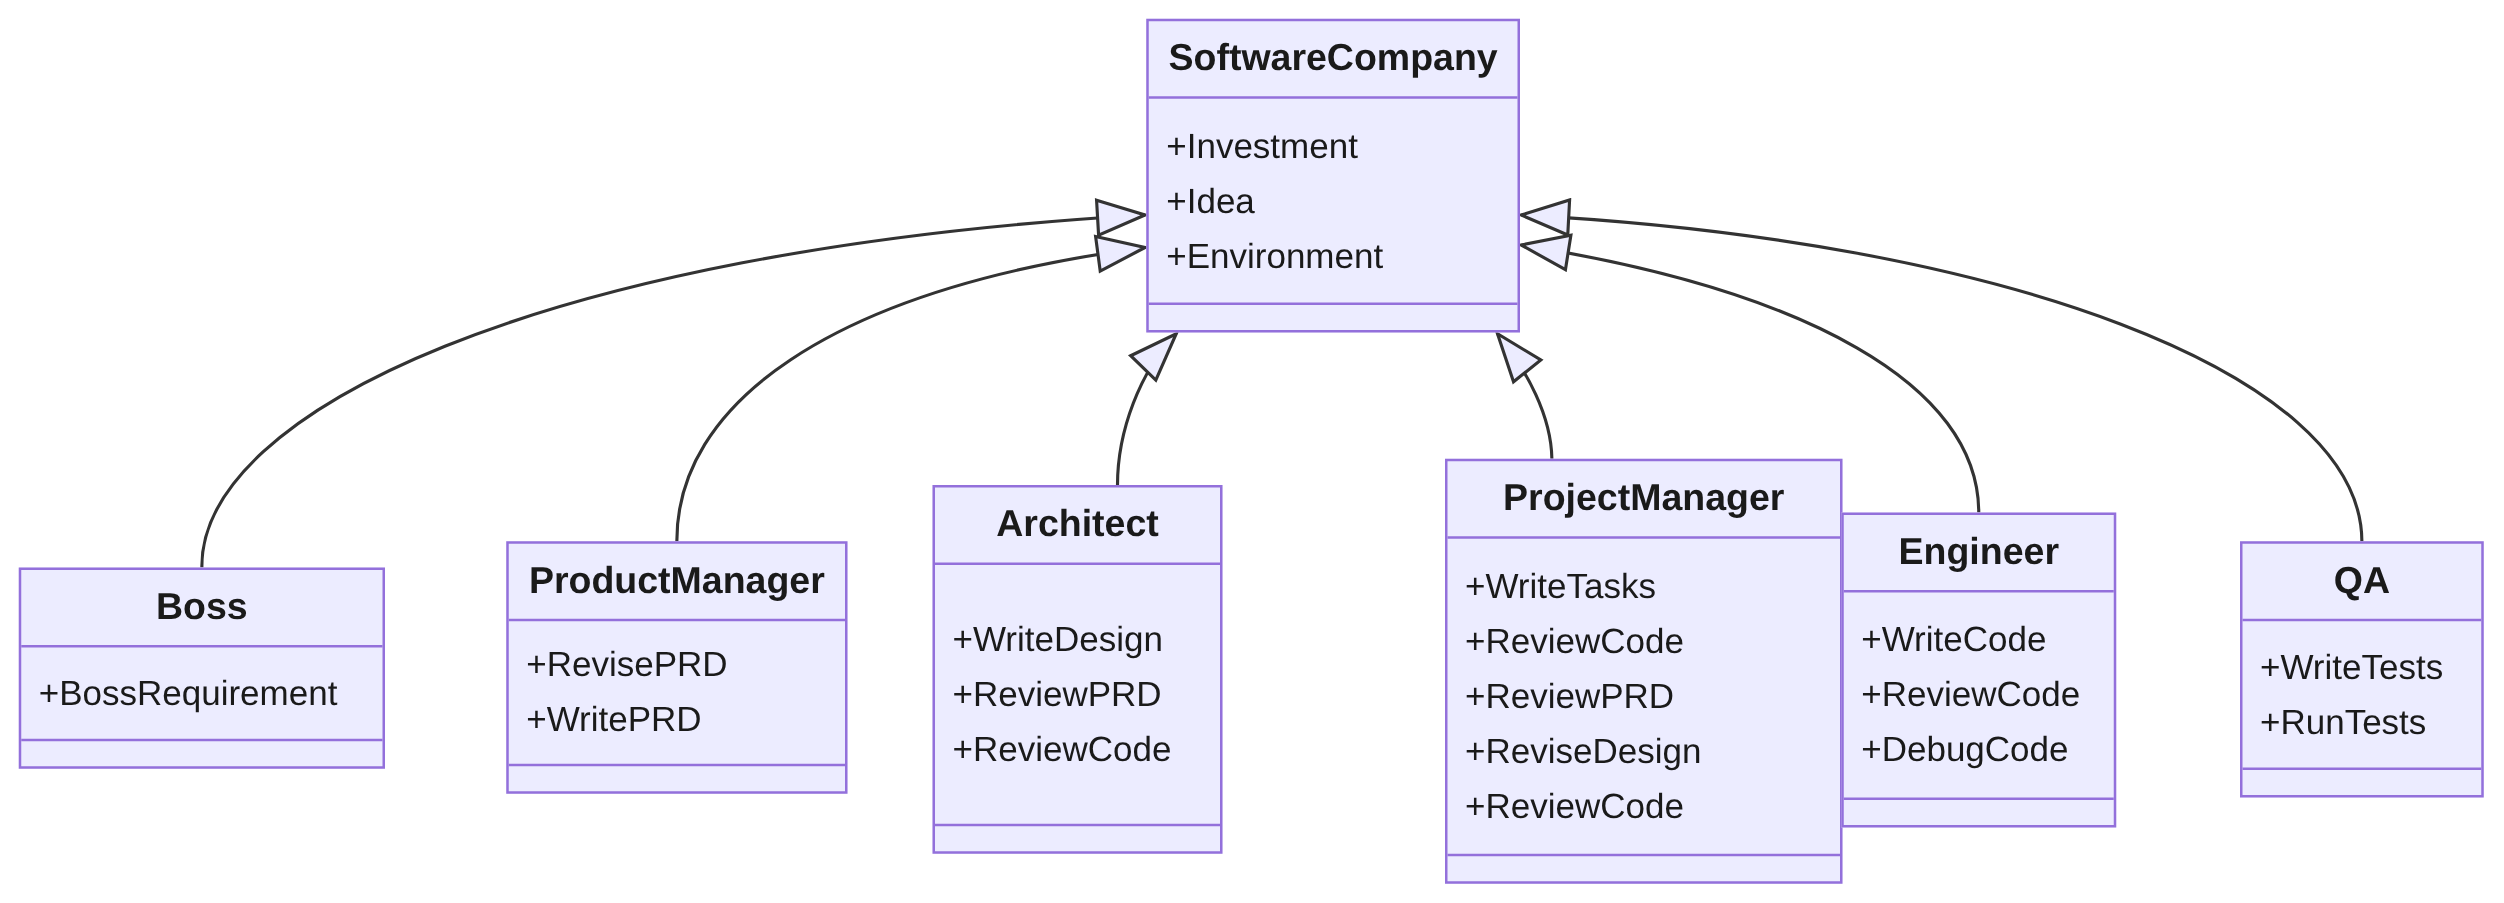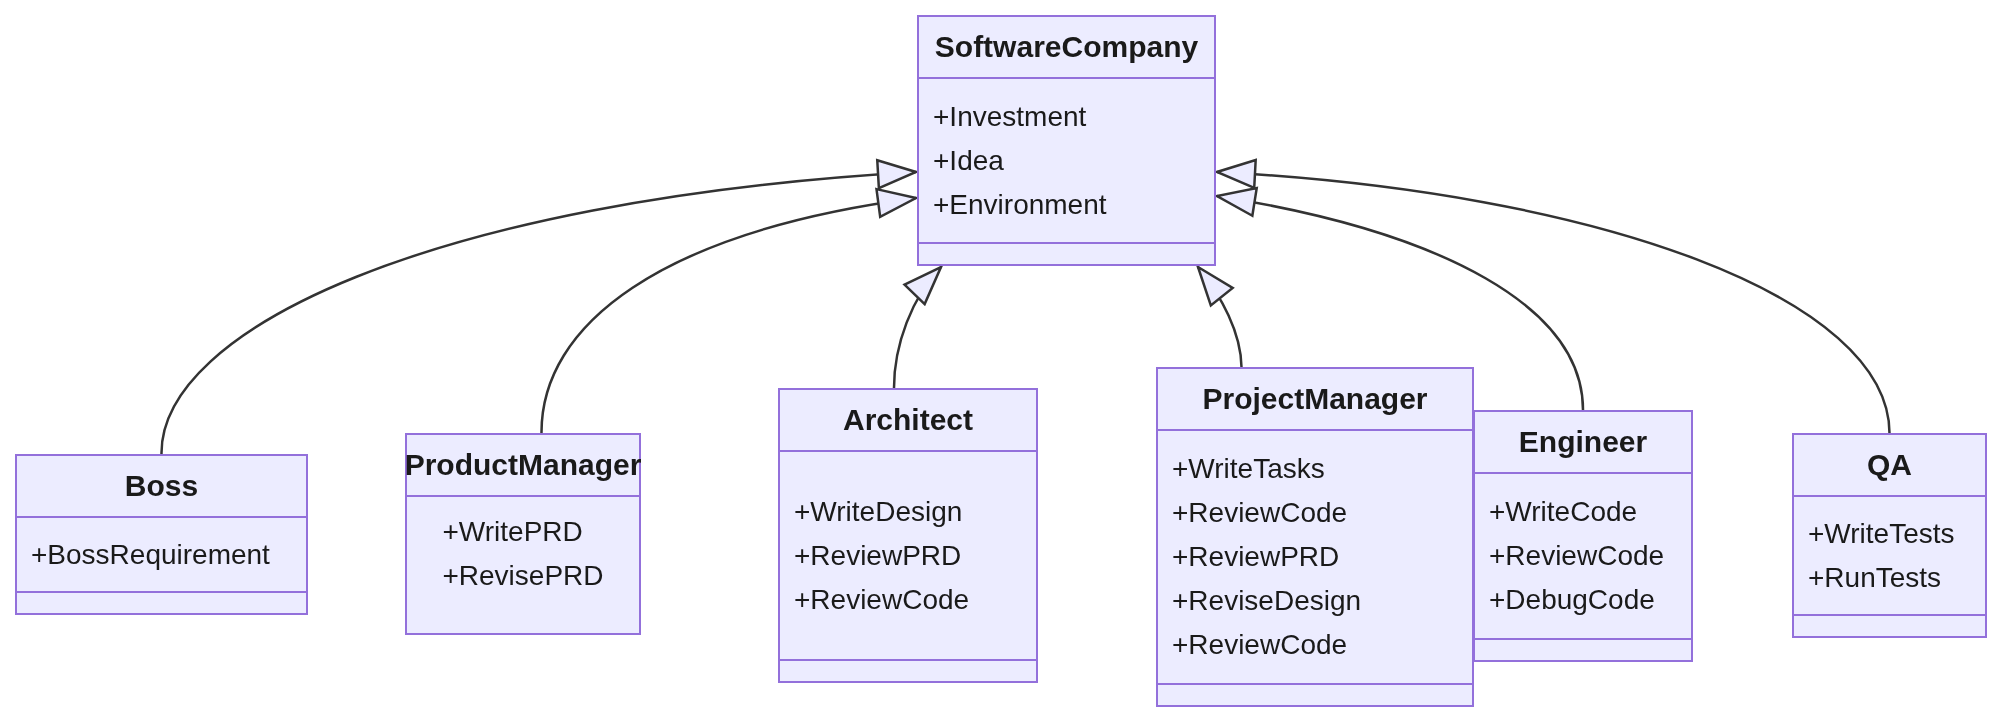--- a/index.html
+++ b/index.html
@@ -58,22 +58,22 @@
     white-space: nowrap;
   }
   .class-methods {
     flex: 0 0 auto;
     height: 20px;
     border-top: 2px solid #9370DB;
   }
   
   #node-softwarecompany { left: 917px;  top: 15px;  width: 299px; height: 251px; }
   #node-boss            { left: 15px;   top: 454px; width: 293px; height: 161px; }
-  #node-productmanager  { left: 405px;  top: 433px; width: 236px; height: 202px; align-items: center; }
-  #node-architect       { left: 778px;  top: 388px; width: 260px; height: 295px; }
+  #node-productmanager  { left: 405px;  top: 433px; width: 273px; height: 202px; }
+  #node-architect       { left: 746px;  top: 388px; width: 232px; height: 295px; }
   #node-projectmanager  { left: 1156px; top: 367px; width: 318px; height: 340px; }
   #node-engineer        { left: 1473px; top: 410px; width: 220px; height: 252px; }
   #node-qa              { left: 1792px; top: 433px; width: 195px; height: 205px; }
   .edge-path {
     fill: none;
     stroke: #333333;
     stroke-width: 2.5px;
   }
 </style>
 </head>
@@ -109,22 +109,22 @@
       <div class="member">+Investment</div>
       <div class="member">+Idea</div>
       <div class="member">+Environment</div>
     </div>
     <div class="class-methods"></div>
   </div>
 
   <div class="class-node" id="node-productmanager">
     <div class="class-title">ProductManager</div>
     <div class="class-members">
+      <div class="member">+RevisePRD</div>
       <div class="member">+WritePRD</div>
-      <div class="member">+RevisePRD</div>
     </div>
     <div class="class-methods"></div>
   </div>
 
   <div class="class-node" id="node-architect">
     <div class="class-title">Architect</div>
     <div class="class-members">
       <div class="member">+WriteDesign</div>
       <div class="member">+ReviewPRD</div>
       <div class="member">+ReviewCode</div>

